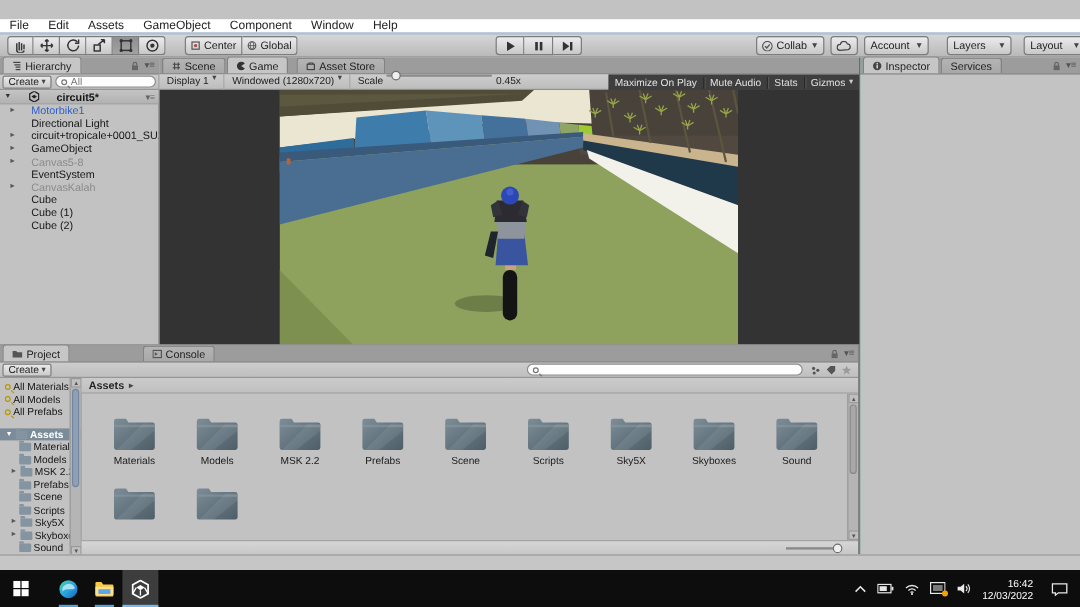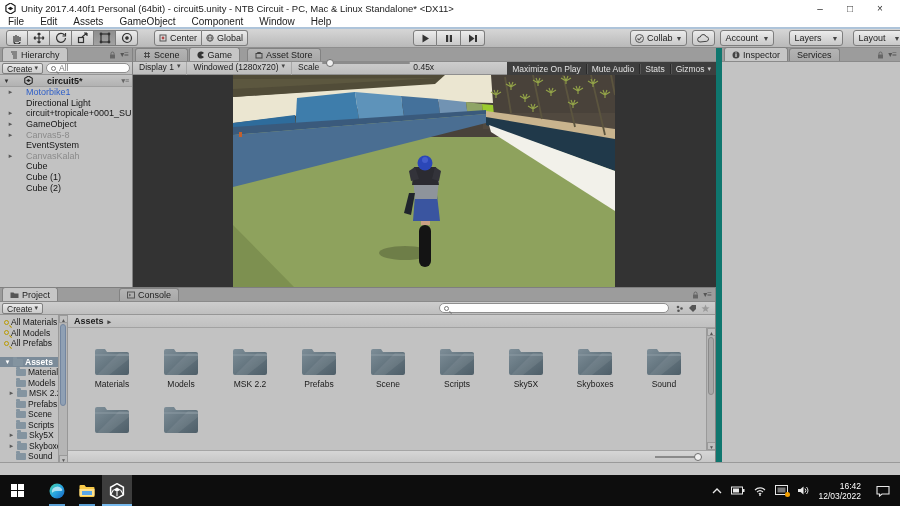--- a/index.html
+++ b/index.html
@@ -30,21 +30,21 @@
 .chev{font-size:7px;color:#444;line-height:1}
 .tool-ic{stroke:#333;fill:none;stroke-width:1.2}
 
 
 .tabstrip{height:14px;background:#9c9c9c;border-bottom:1px solid #8a8a8a;display:flex;align-items:flex-end;padding-left:2px;position:relative}
 .tab{height:13px;display:flex;align-items:center;gap:3px;padding:0 7px;font-size:9px;color:#222;
   background:linear-gradient(#b4b4b4,#a8a8a8);border:1px solid #828282;border-bottom:none;border-radius:3px 3px 0 0;margin-right:1px}
 .tab.active{background:#c6c6c6;height:14px}
 .panel-icons{position:absolute;right:3px;top:2px;display:flex;gap:4px;align-items:center;color:#555}
 .minitoolbar{height:13px;background:linear-gradient(#cdcdcd,#bfbfbf);border-bottom:1px solid #969696;display:flex;align-items:center;padding:0 2px;gap:3px;font-size:9px}
-.sm-btn{height:11px;display:flex;gap:2px;background:linear-gradient(#e9e9e9,#cacaca);border:1px solid #7f7f7f;border-radius:2px;padding:0 4px;font-size:8.5px;color:#222}
+.sm-btn{height:11px;display:flex;align-items:center;gap:2px;background:linear-gradient(#e9e9e9,#cacaca);border:1px solid #7f7f7f;border-radius:2px;padding:0 4px;font-size:8.5px;color:#222}
 .pill{height:10px;background:#fdfdfd;border:1px solid #8e8e8e;border-radius:6px;display:flex;align-items:center;padding:0 4px;gap:3px;color:#777;font-size:8.5px;flex:1}
 .mag{width:5px;height:5px;border:1px solid #777;border-radius:50%;position:relative;flex:none}
 .mag::after{content:"";position:absolute;width:3px;height:1px;background:#777;transform:rotate(45deg);left:4px;top:5px}
 .mag.yellow{border-color:#b99a00}
 .mag.yellow::after{background:#b99a00}
 
 
 .hierarchy{left:0;top:48px;width:133px;height:239px;background:#c2c2c2;border-right:1px solid #828282}
 .scene-row{height:12px;background:linear-gradient(#c4c4c4,#b2b2b2);border-bottom:1px solid #a0a0a0;display:flex;align-items:center;gap:14px;padding:0 3px;font-weight:bold;font-size:9px}
 .tree{font-size:9px}
@@ -59,21 +59,21 @@
 .gametoolbar{height:13px;background:linear-gradient(#cdcdcd,#bdbdbd);border-bottom:1px solid #8f8f8f;display:flex;align-items:center;font-size:8.5px;color:#222;position:relative}
 .gt-item{display:flex;gap:3px;padding:0 6px;height:13px;border-right:1px solid #a8a8a8}
 .slider-track{width:88px;height:2px;background:#8b8b8b;border-radius:1px;position:relative}
 .slider-knob{position:absolute;left:4px;top:-3px;width:8px;height:8px;border-radius:50%;background:#efefef;border:1px solid #6f6f6f}
 .gt-dark{position:absolute;right:0;top:0;height:13px;display:flex;align-items:center;background:#3e3e3e;color:#e2e2e2}
 .gt-darkbtn{display:flex;align-items:center;padding:0 5px;border-left:1px solid #2a2a2a;box-shadow:inset 1px 0 0 #555;font-size:8.5px;white-space:nowrap}
 .gameview{position:relative;width:583px;height:213px;background:#333;overflow:hidden}
 .gamecontent{position:absolute;left:100px;top:0;width:382px;height:213px}
 
 
-.inspector{left:716px;top:48px;width:184px;height:414px;background:#c2c2c2;border-left:6px solid #0f766e}
+.inspector{left:716px;top:48px;width:184px;height:414px;background:#c2c2c2;border-left:1px solid #0f766e}
 .inspector-body{height:400px;background:#c3c3c3}
 
 
 .project{left:0;top:287px;width:716px;height:175px;background:#c2c2c2;border-top:1px solid #7f7f7f;border-right:1px solid #828282}
 .proj-body{position:relative;height:148px;display:flex}
 .proj-tree{width:68px;border-right:1px solid #979797;position:relative;font-size:8.5px;padding-top:2px}
 .ptrow{height:10.5px;display:flex;align-items:center;gap:2px;padding-left:4px;white-space:nowrap;overflow:hidden}
 .ptrow.child{padding-left:16px}
 .ptrow.selected{background:#7b8b99;color:#fff;font-weight:bold}
 .fold{width:10px;height:7px;background:#8494a0;border-radius:1px;position:relative;flex:none;margin-top:1px}
@@ -100,32 +100,20 @@
 .task-icon.active .underline{left:0;right:0;background:#76b9ed}
 .tray{margin-left:auto;display:flex;align-items:center;gap:9px;padding-right:10px;color:#e8e8e8}
 .clock{text-align:right;font-size:8.5px;line-height:10px;color:#fff}
 .tray svg{display:block}
 </style>
 </head>
 <body>
 
 <div class="screen">
 
-  <div class="abs titlebar">
-    <svg width="11" height="11" viewBox="0 0 12 12">
-        <path d="M6 0 L11 3 L11 9 L6 12 L1 9 L1 3 Z" fill="none" stroke="#1a1a1a" stroke-width="1.3"></path>
-        <path d="M6 4 L9 6 L6 8 L3 6 Z" fill="#1a1a1a"></path>
-      </svg>
-    <span>Unity 2017.4.40f1 Personal (64bit) - circuit5.unity - NTB Circuit - PC, Mac &amp; Linux Standalone* &lt;DX11&gt;</span>
-    <div class="win-ctrls">
-      <span class="win-btn">–</span>
-      <span class="win-btn">□</span>
-      <span class="win-btn">×</span>
-    </div>
-  </div>
 
   <div class="abs menubar">
     <span class="menu-item">File</span>
     <span class="menu-item">Edit</span>
     <span class="menu-item">Assets</span>
     <span class="menu-item">GameObject</span>
     <span class="menu-item">Component</span>
     <span class="menu-item">Window</span>
     <span class="menu-item">Help</span>
   </div>

